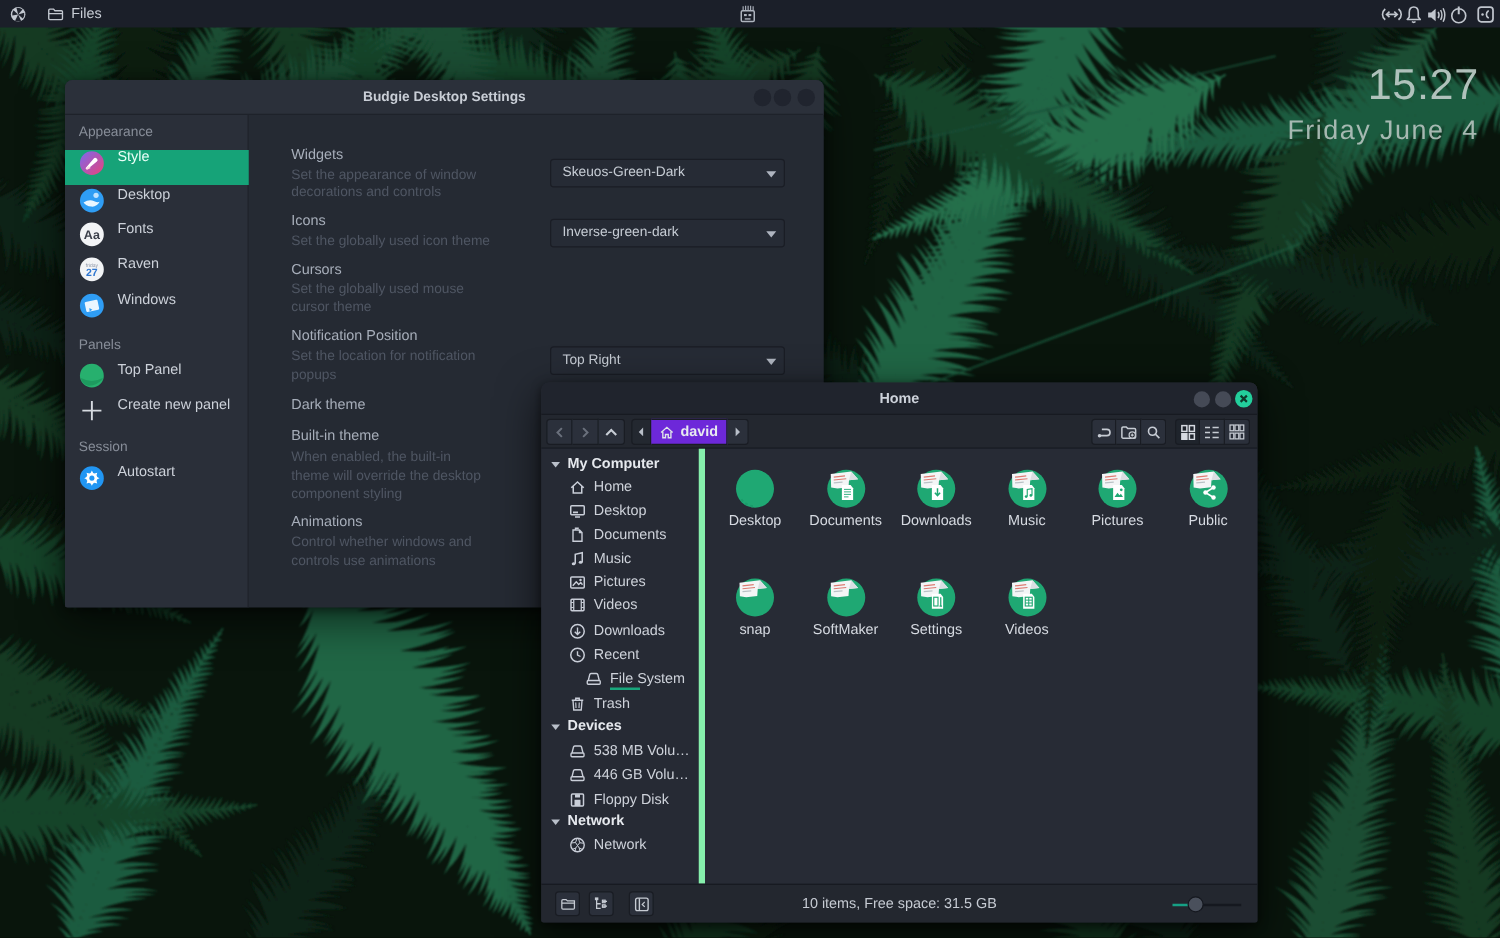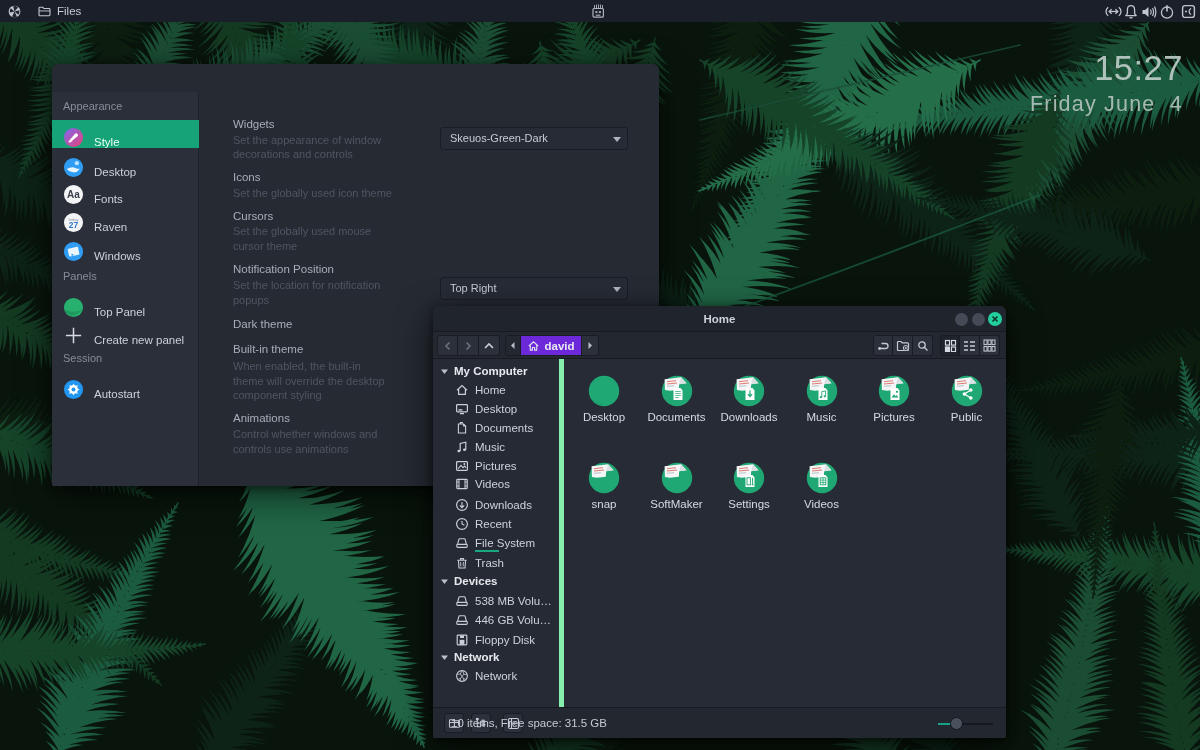--- a/index.html
+++ b/index.html
@@ -21,21 +21,21 @@
  border-radius:6px 6px 2px 2px;overflow:hidden;background:#252a33;
  box-shadow:0 10px 34px rgba(0,0,0,.6),0 2px 8px rgba(0,0,0,.45)}
 #sw .tbar{position:absolute;left:0;top:0;width:100%;height:28px;background:#2b303a;
  border-bottom:1px solid #1e222a}
 #sw .tbar .title{position:absolute;left:0;right:0;top:0;height:28px;line-height:28px;
  text-align:center;color:#c9ced6;font-size:11px;font-weight:bold}
 .wbtn{position:absolute;width:14px;height:14px;border-radius:50%;top:7px}
 #sw .side{position:absolute;left:0;top:28px;width:147px;height:394px;background:#2a2f39;
  border-right:1px solid #1e222a}
 .shead{position:absolute;left:11px;color:#878d98;font-size:11px}
-.srow{position:absolute;left:0;width:147px;height:28px;display:flex;align-items:flex-end;
+.srow{position:absolute;left:0;width:147px;height:28px;display:flex;align-items:flex-start;
  color:#ccd1d9;font-size:11.5px}
 .srow .ic{margin-left:11px;margin-right:10px;width:21px;height:21px;flex:none}
 .srow.sel{background:#16a378;color:#eafff8}
 
 .crow-t{position:absolute;color:#a7aeba;font-size:11.5px}
 .crow-d{position:absolute;color:#4f5663;font-size:11px;line-height:14.5px}
 .drop{position:absolute;left:388px;width:188px;height:23px;background:#262b35;
  border:1px solid #1a1d25;border-radius:3px;color:#c6ccd4;font-size:11px;
  line-height:21px;padding-left:9px}
 .drop .ar{position:absolute;right:6px;top:9px;width:0;height:0;
@@ -56,21 +56,21 @@
 #fm .sbar{position:absolute;left:0;top:53px;width:131px;height:348px;background:#262a34;
  border-right:5px solid #86efac}
 .frow{position:absolute;display:flex;align-items:center;color:#ced2da;font-size:11.5px;white-space:nowrap}
 .frow svg{margin-right:6px;flex:none}
 .fhead{font-weight:bold;color:#e6e9ee}
 #fm .main{position:absolute;left:132px;top:53px;width:441px;height:348px;background:#272b35}
 .cell{position:absolute;width:72px;text-align:center}
 .cell .lbl{margin-top:3px;color:#d6dae1;font-size:11.5px}
 #fm .status{position:absolute;left:0;top:401px;width:100%;height:31px;background:#23272f;
  border-top:1px solid #171a21;display:flex;align-items:center}
-#fm .status .info{position:absolute;left:18px;right:0;color:#c6cbd3;font-size:11.5px}
+#fm .status .info{position:absolute;left:0;right:0;text-align:center;color:#c6cbd3;font-size:11.5px}
 .sbtn{width:20px;height:20px;background:#2b303b;border:1px solid #191c23;border-radius:3px;
  display:flex;align-items:center;justify-content:center}
 </style></head><body>
 <div id="bg"><svg width="1200" height="750" viewBox="0 0 1200 750" preserveAspectRatio="none">
       <rect width="1200" height="750" fill="#081209"></rect>
       <defs>
         <filter id="soft" x="-2%" y="-2%" width="104%" height="104%">
           <feGaussianBlur stdDeviation="0.65"></feGaussianBlur>
         </filter>
       </defs>
@@ -266,20 +266,26 @@
       </svg>
  </div>
 </div>
 
 <div id="clock">
     <div class="t">15:27</div>
     <div class="d">Friday June&nbsp;&nbsp;4</div>
   </div>
 
 <div id="sw">
+ <div class="tbar">
+      <div class="title">Budgie Desktop Settings</div>
+  <div class="wbtn" style="right:42.5px;background:#20242e"></div>
+  <div class="wbtn" style="right:26px;background:#20242e"></div>
+  <div class="wbtn" style="right:7.5px;background:#20242e"></div>
+ </div>
  <div class="side">
   <div class="shead" style="top:8px">Appearance</div>
   <div class="srow sel" style="top:28px;height:28px">
    <svg class="ic" viewBox="0 0 22 22">
           <defs>
             <linearGradient id="stg" x1="0" y1="0" x2="1" y2="1">
               <stop offset="0" stop-color="#7b68ee"></stop>
               <stop offset="1" stop-color="#e8437a"></stop>
             </linearGradient>
           </defs>
@@ -338,20 +344,21 @@
           <circle cx="11" cy="11" r="2.1" fill="#2196f3"></circle>
         </svg>
    Autostart</div>
  </div>
 
  <div class="crow-t" style="left:181px;top:53.5px">Widgets</div>
  <div class="crow-d" style="left:181px;top:68.5px">Set the appearance of window<br>decorations and controls</div>
  <div class="drop" style="top:63px">Skeuos-Green-Dark<div class="ar"></div></div>
  <div class="crow-t" style="left:181px;top:107px">Icons</div>
  <div class="crow-d" style="left:181px;top:122px">Set the globally used icon theme</div>
+ <div class="drop" style="top:111px">Inverse-green-dark<div class="ar"></div></div>
  <div class="crow-t" style="left:181px;top:145.5px">Cursors</div>
  <div class="crow-d" style="left:181px;top:160px">Set the globally used mouse<br>cursor theme</div>
  <div class="crow-t" style="left:181px;top:199px">Notification Position</div>
  <div class="crow-d" style="left:181px;top:214px">Set the location for notification<br>popups</div>
  <div class="drop" style="top:212.5px">Top Right<div class="ar"></div></div>
  <div class="crow-t" style="left:181px;top:254px">Dark theme</div>
  <div class="crow-t" style="left:181px;top:279px">Built-in theme</div>
  <div class="crow-d" style="left:181px;top:295px">When enabled, the built-in<br>theme will override the desktop<br>component styling</div>
  <div class="crow-t" style="left:181px;top:348px">Animations</div>
  <div class="crow-d" style="left:181px;top:363px">Control whether windows and<br>controls use animations</div>
@@ -482,21 +489,21 @@
           <path d="M1.9 5 L4 5 M1.9 9 L4 9 M10 5 L12.1 5 M10 9 L12.1 9" stroke="#c9ced8" stroke-width="0.9"></path>
         </svg>Videos</div>
   <div class="frow" style="left:22px;top:136.5px;height:19px"><svg width="14" height="14" viewBox="0 0 14 14">
           <circle cx="7" cy="7" r="5.4" stroke="#c9ced8" stroke-width="1.2" fill="none"></circle>
           <path d="M7 4 L7 9.4 M4.8 7.4 L7 9.6 L9.2 7.4" stroke="#c9ced8" stroke-width="1.1" fill="none"></path>
         </svg>Downloads</div>
   <div class="frow" style="left:22px;top:155.5px;height:19px"><svg width="14" height="14" viewBox="0 0 14 14">
           <circle cx="7" cy="7" r="5.4" stroke="#c9ced8" stroke-width="1.2" fill="none"></circle>
           <path d="M7 4 L7 7 L9.4 8.2" stroke="#c9ced8" stroke-width="1.1" fill="none"></path>
         </svg>Recent</div>
-  <div class="frow" style="left:22px;top:174.5px;height:19px"><svg width="14" height="14" viewBox="0 0 14 14">
+  <div class="frow" style="left:35px;top:174.5px;height:19px"><svg width="14" height="14" viewBox="0 0 14 14">
           <path d="M2.6 8.4 L3.8 3.6 Q4 2.8 4.8 2.8 L9.2 2.8 Q10 2.8 10.2 3.6 L11.4 8.4" stroke="#c9ced8" stroke-width="1.1" fill="none"></path>
           <rect x="1.8" y="8.4" width="10.4" height="3" rx="0.8" stroke="#c9ced8" stroke-width="1.1" fill="none"></rect>
         </svg>File System<div style="position:absolute;left:20px;top:16.5px;width:24px;height:2px;background:#18a67c"></div></div>
   <div class="frow" style="left:22px;top:194.5px;height:19px"><svg width="14" height="14" viewBox="0 0 14 14">
           <path d="M3.4 4.4 L4 12 L10 12 L10.6 4.4" stroke="#c9ced8" stroke-width="1.1" fill="none"></path>
           <path d="M2.4 4.2 L11.6 4.2 M5.6 4 L5.6 2.6 L8.4 2.6 L8.4 4" stroke="#c9ced8" stroke-width="1.1" fill="none"></path>
           <path d="M5.6 6 L5.8 10.4 M8.4 6 L8.2 10.4" stroke="#c9ced8" stroke-width="0.9"></path>
         </svg>Trash</div>
   <div class="frow fhead" style="left:7px;top:212.5px;height:19px"><svg width="9" height="9" viewBox="0 0 9 9" style="margin-right:5px">
           <path d="M1 2.5 L8 2.5 L4.5 7 Z" fill="#b9bfc9"></path>

